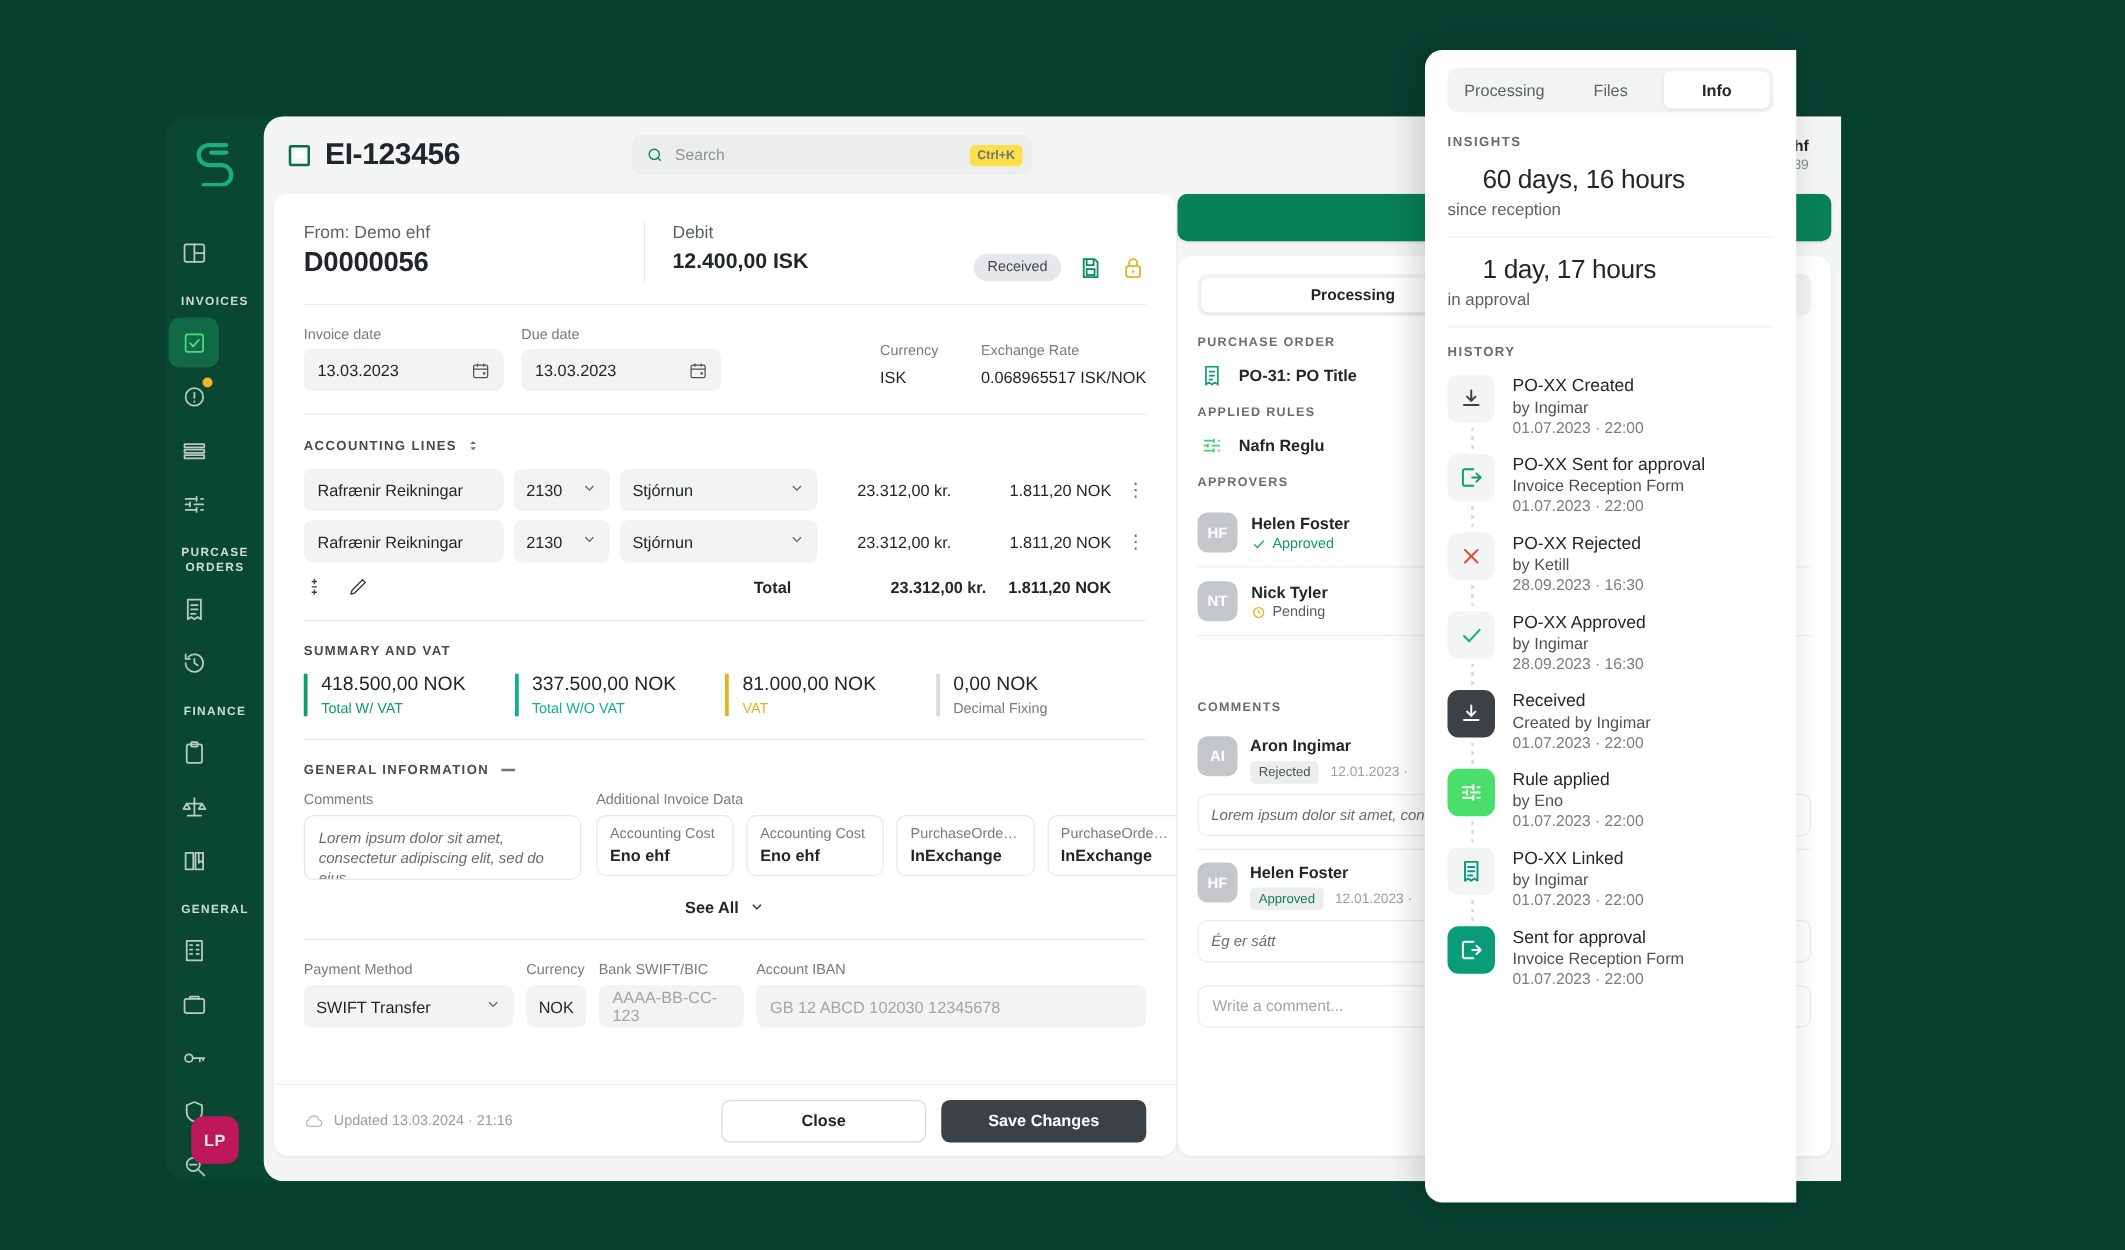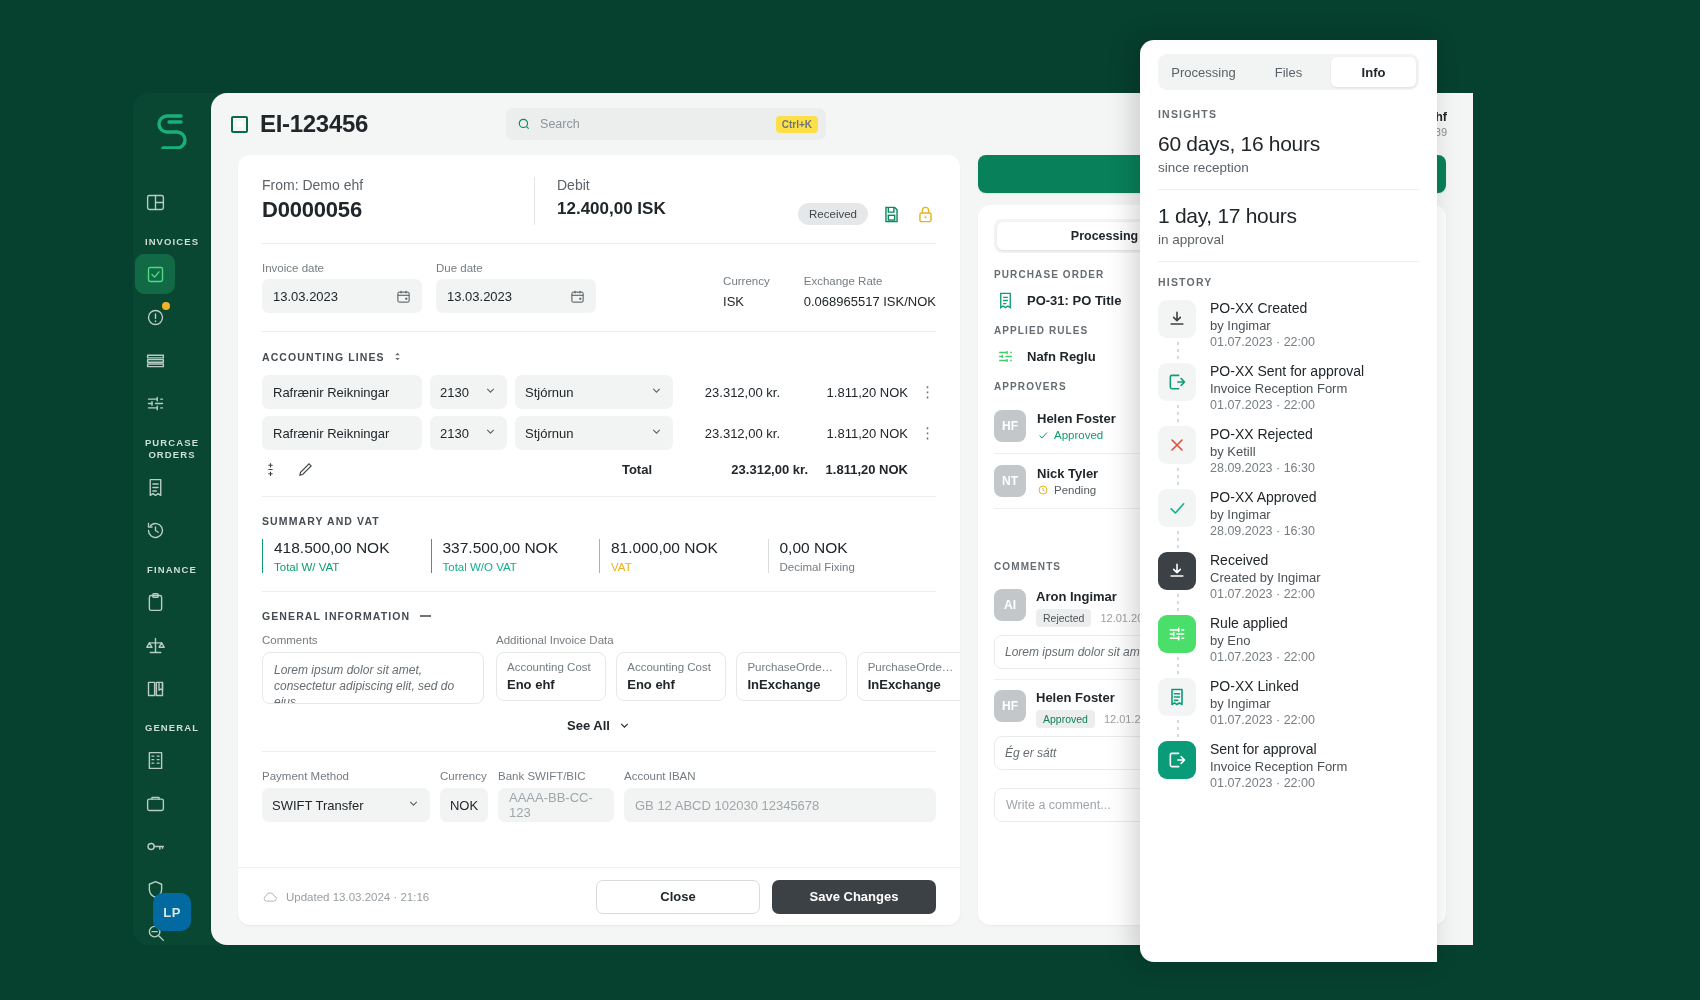--- a/index.html
+++ b/index.html
@@ -46,21 +46,21 @@
   .sb-item svg { width: 21px; height: 21px; stroke: #b9ccc3; fill: none; stroke-width: 1.6; }
   .sb-item.active { background: #116a45; }
   .sb-item.active svg { stroke: #4ade80; }
   .sb-dot {
     position: absolute; top: 5px; right: 5px;
     width: 8px; height: 8px; border-radius: 50%; background: #f0b429;
   }
   .sb-avatar {
     position: absolute; bottom: 14px; left: 50%; transform: translateX(-50%);
     width: 38px; height: 38px; border-radius: 10px;
-    background: #0369a1; color: #d7e6de;
+    background: #be185d; color: #d7e6de;
     display: flex; align-items: center; justify-content: center;
     font-size: 13px; font-weight: 600; letter-spacing: .5px;
   }
 
   
   .main-col {
     flex: 1; height: 100%;
     background: #f4f5f5;
     border-radius: 16px 0 0 16px;
     display: flex; flex-direction: column;
@@ -92,21 +92,21 @@
   .searchbox .ph { font-size: 12.5px; color: #8d9499; flex: 1; }
   .kbd {
     background: #fde047; color: #6d7479; font-size: 10px;
     padding: 3px 6px; border-radius: 4px; font-weight: 600;
   }
   .org { margin-left: auto; text-align: right; padding-right: 6px; }
   .org .name { font-size: 12.5px; font-weight: 700; color: #20262a; }
   .org .kt { font-size: 11px; color: #868d92; margin-top: 2px; }
 
   
-  .body-split { flex: 1; display: flex; gap: 18px; padding: 0 27px 20px; overflow: hidden; }
+  .body-split { flex: 1; display: flex; gap: 1px; padding: 0 8px 20px; overflow: hidden; }
 
   
   .invoice-card {
     flex: 0 0 722px;
     background: #fff; border-radius: 12px;
     display: flex; flex-direction: column;
     overflow: hidden;
     box-shadow: 0 1px 2px rgba(0,0,0,.05);
   }
   .inv-scroll { flex: 1; overflow: hidden; padding: 22px 24px 0; }
@@ -169,21 +169,21 @@
   .kebab { font-size: 15px; color: #6d7479; cursor: pointer; letter-spacing: 1px;}
   .al-tools { display: flex; gap: 18px; align-items: center; margin-top: 11px; }
   .al-tools svg { width: 17px; height: 17px; stroke:#3c4347; fill:none; stroke-width:1.6; cursor:pointer;}
   .al-total { margin-left: auto; display: flex; align-items: center; }
   .al-total .t-lbl { font-size: 13px; font-weight: 700; color: #20262a; margin-right: 36px;}
   .al-total .t-a { font-size: 13px; font-weight: 700; color: #20262a; width: 120px; text-align: right;}
   .al-total .t-b { font-size: 13px; font-weight: 700; color: #20262a; width: 128px; text-align: right; padding-right:28px;}
 
   
   .sum-row { display: flex; }
-  .sum-cell { flex: 1; padding-left: 11px; border-left: 1px solid #fca5a5; }
+  .sum-cell { flex: 1; padding-left: 11px; border-left: 3px solid #fca5a5; }
   .sum-cell .sv { font-size: 15.5px; color: #20262a; }
   .sum-cell .sl { font-size: 11.5px; margin-top: 4px; }
 
   
   .gi-head { display: flex; align-items: center; gap: 10px; margin-bottom: 12px;}
   .gi-head .dash { width: 11px; height: 1.6px; background: #6d7479; }
   .gi-row { display: flex; gap: 12px; align-items: flex-start;}
   .gi-comments { flex: 0 0 222px; }
   .gi-extra { flex: 1; }
   .mini-lbl { font-size: 11.5px; color: #757c81; margin-bottom: 6px; }
@@ -302,21 +302,21 @@
     background: #fff;
     border-radius: 14px 0 0 14px;
     box-shadow: -6px 0 28px rgba(0,0,0,.18);
     padding: 14px 18px 0;
     overflow: hidden;
   }
   .d-seg { background: #f2f3f3; border-radius: 9px; padding: 3px; display: flex; margin-bottom: 18px;}
   .d-seg .seg-item { height: 30px; font-size: 13px;}
   .d-lbl { font-size: 10.5px; letter-spacing: 1.2px; color: #666d72; font-weight: 600; margin-bottom: 12px;}
   .insight { padding-bottom: 14px; border-bottom: 1px solid #eef0f0; margin-bottom: 14px;}
-  .insight .big { font-size: 21px; color: #20262a; letter-spacing: -.3px;}
+  .insight .big { font-size: 21px; color: #20262a; letter-spacing: -.3px; margin-left: 28px;}
   .insight .sub { font-size: 13.5px; color: #5b6368; margin-top: 4px;}
   .hist-list { position: relative; }
   .hist-item { display: flex; gap: 14px; padding-bottom: 14px; position: relative;}
   .hist-ic {
     width: 38px; height: 38px; border-radius: 9px; flex: 0 0 38px;
     display: flex; align-items: center; justify-content: center;
     background: #f3f4f4;
   }
   .hist-ic svg { width: 20px; height: 20px; fill: none; stroke-width: 1.9; }
   .hist-item::after {

